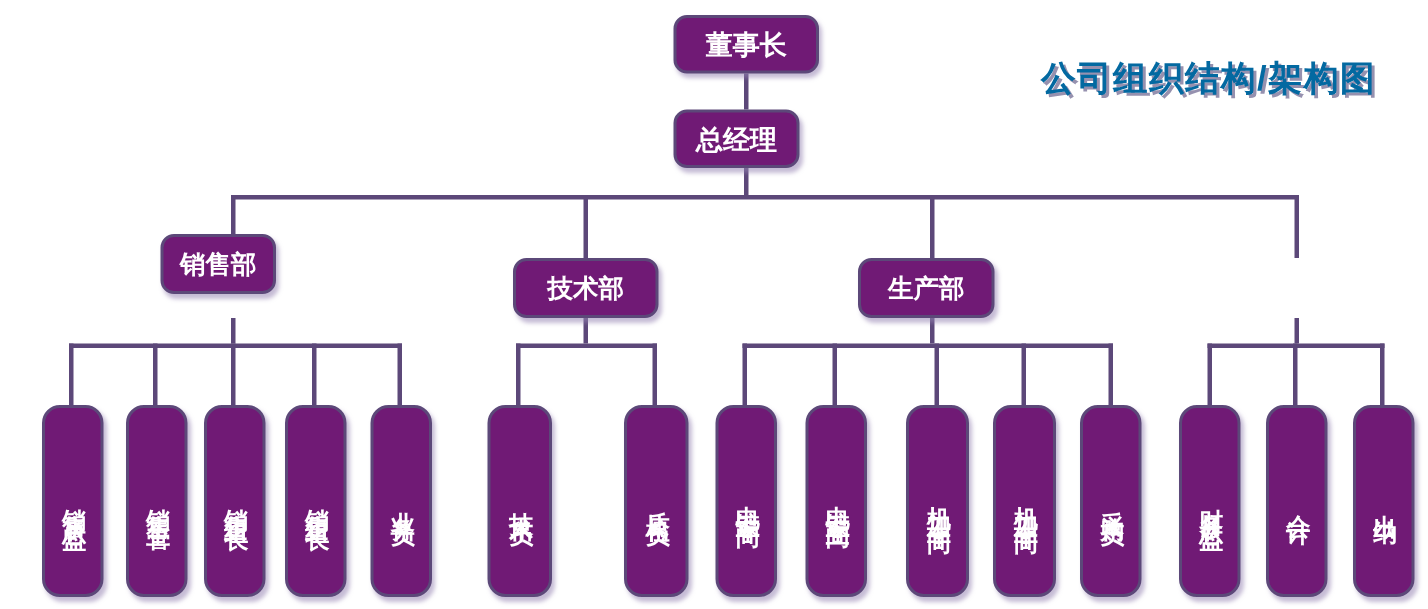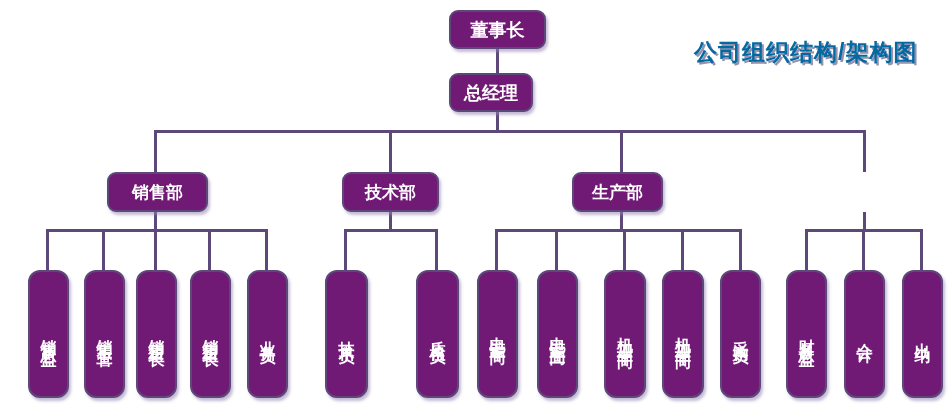--- a/index.html
+++ b/index.html
@@ -99,21 +99,21 @@
   <div class="line" style="left:862px;top:229px;width:3px;height:41px"></div>
   <div class="line" style="left:920px;top:229px;width:3px;height:41px"></div>
 
   <div class="box toplevel" style="left:449px;top:10px;width:97px;height:39px">
     <span class="lbl">董事长</span>
   </div>
   <div class="box toplevel" style="left:449px;top:73px;width:84px;height:39px">
     <span class="lbl">总经理</span>
   </div>
 
-  <div class="box dept" style="left:107px;top:172px;width:101px;height:40px">
+  <div class="box dept" style="left:107px;top:156px;width:77px;height:40px">
     <span class="lbl">销售部</span>
   </div>
   <div class="box dept" style="left:342px;top:172px;width:97px;height:40px">
     <span class="lbl">技术部</span>
   </div>
   <div class="box dept" style="left:572px;top:172px;width:91px;height:40px">
     <span class="lbl">生产部</span>
   </div>
 
   <div class="box leaf" style="left:28px;top:270px;width:41px;height:128px">

